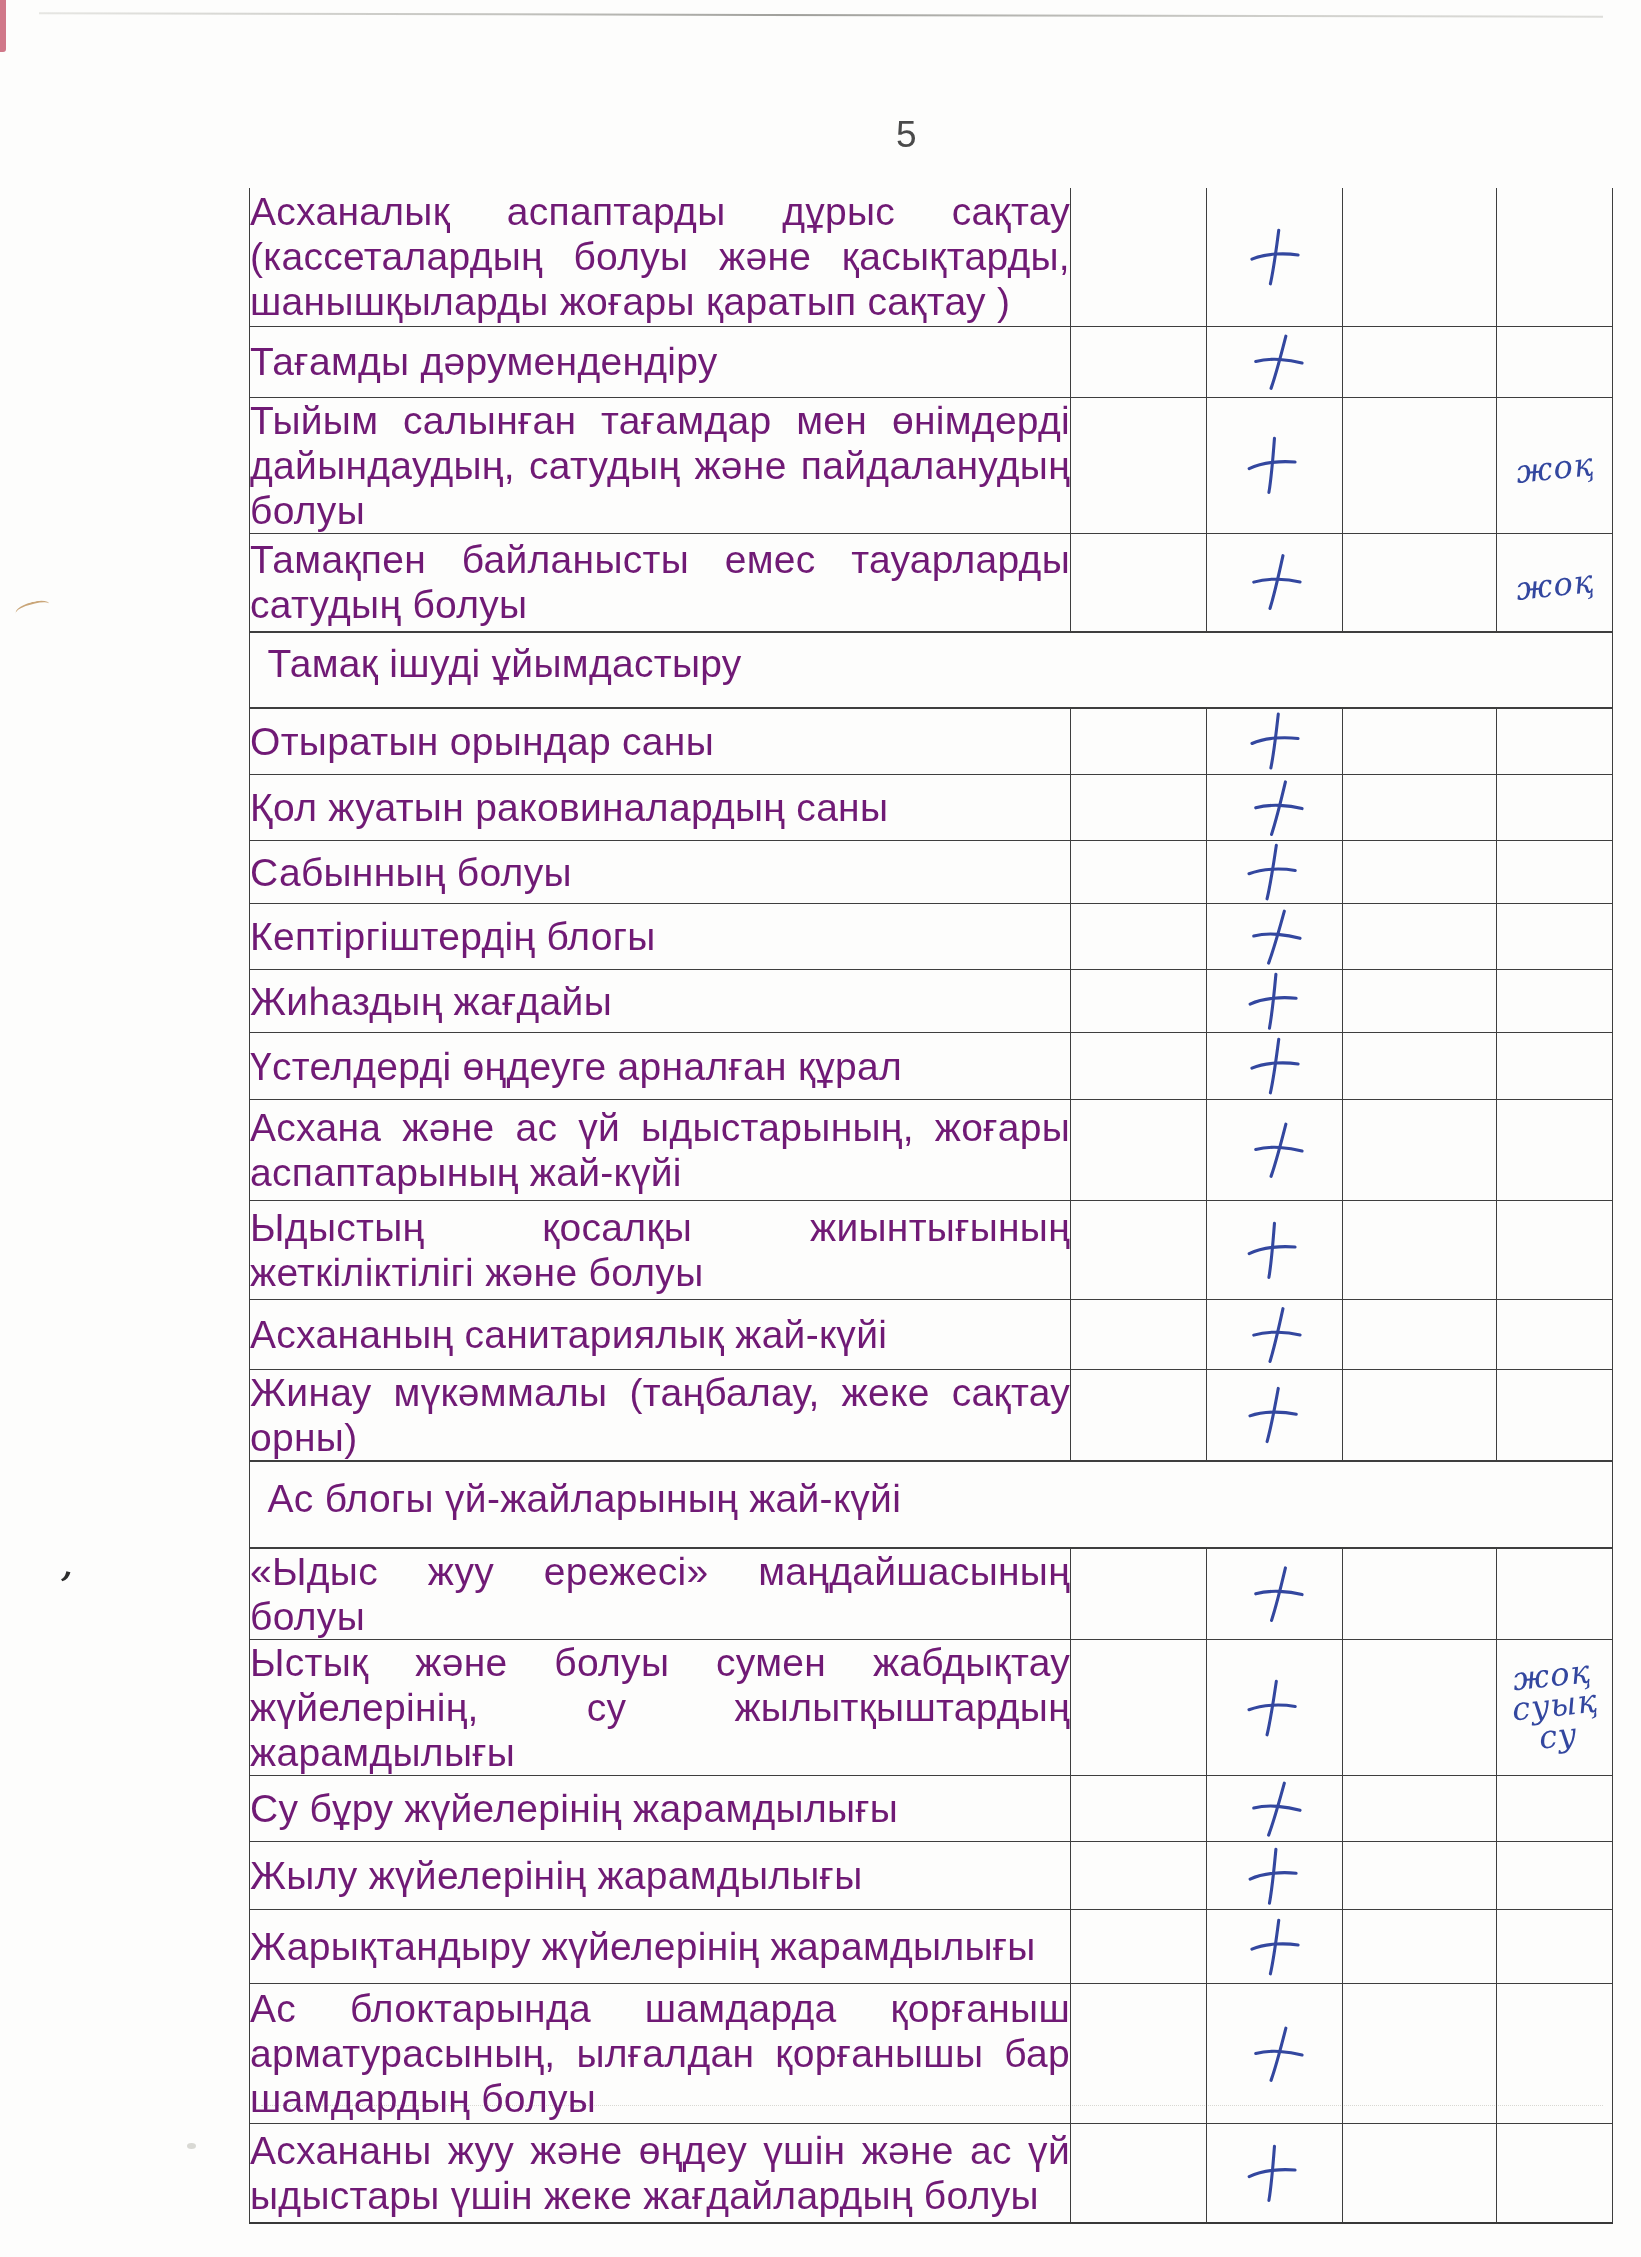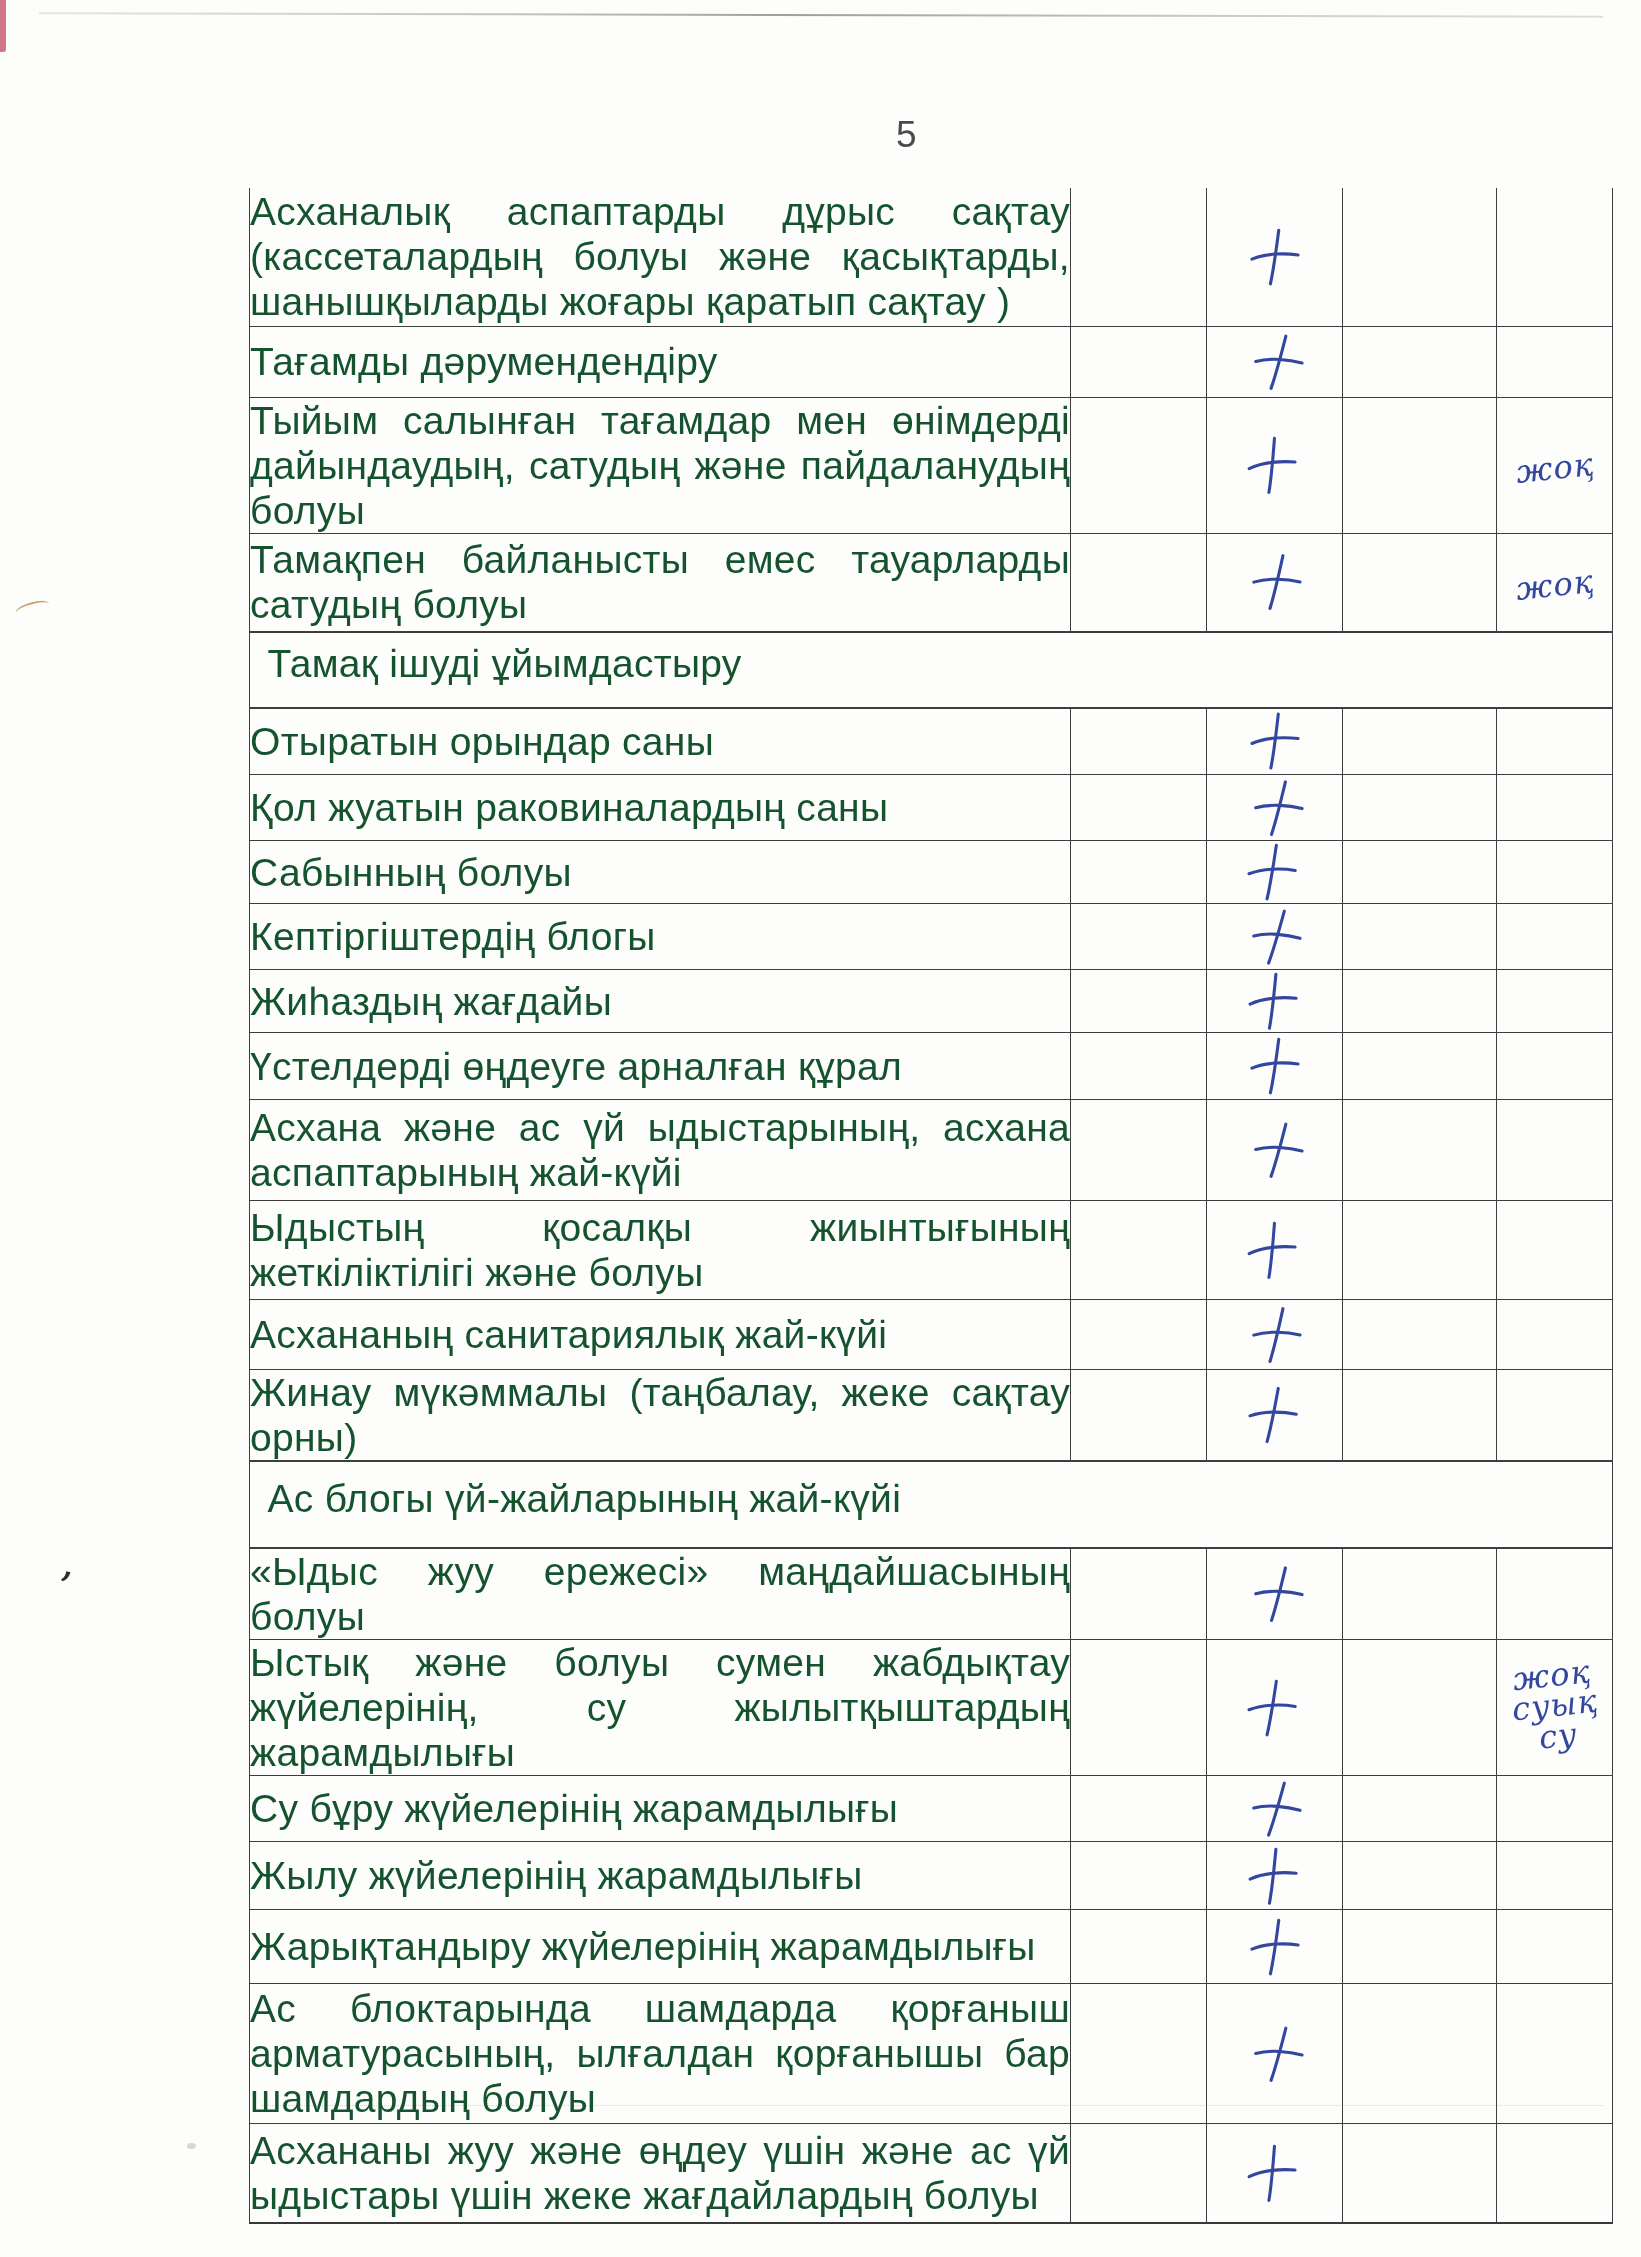--- a/index.html
+++ b/index.html
@@ -61,21 +61,21 @@
     border:1.9px solid #3e3e3e;
     vertical-align:middle;
     padding:0;
   }
   
   table.checklist tr:first-child td{border-top:none;}
   table.checklist tr:last-child td{border-bottom:2.9px solid #383838;}
   td.text{
     padding:9.7px 15.4px 11.6px 17.4px;
     text-align:justify;
-    color:#14532d;
+    color:#701a75;
   }
   tr.section-row td{
     font-weight:normal;
     border-top-width:2.9px;border-bottom-width:2.9px;
     padding:7.7px 15.4px 21px 17.4px;
     text-align:left;
   }
   td.mark{
     text-align:center;vertical-align:middle;line-height:0;
   }
@@ -215,21 +215,21 @@
           <td class="text">Үстелдерді өңдеуге арналған құрал</td>
           <td></td>
           <td class="mark"><svg class="plus-svg" width="56" height="60" viewBox="0 0 64 70" style="transform:rotate(-3deg) translateX(0px)">
               <path d="M5 36 C 22 30 44 31 59 34" fill="none" stroke="#33479f" stroke-width="3.6" stroke-linecap="round"></path>
               <path d="M38 4 C 34 26 30 48 25 66" fill="none" stroke="#33479f" stroke-width="3.6" stroke-linecap="round"></path>
             </svg></td>
           <td></td>
           <td class="note-cell"></td>
         </tr>
         <tr class="item-row" style="height: 101px;">
-          <td class="text">Асхана және ас үй ыдыстарының, асхана аспаптарының жай-күйі</td>
+          <td class="text">Асхана және ас үй ыдыстарының, жоғары аспаптарының жай-күйі</td>
           <td></td>
           <td class="mark"><svg class="plus-svg" width="56" height="60" viewBox="0 0 64 70" style="transform:rotate(4deg) translateX(3.9px)">
               <path d="M5 36 C 22 30 44 31 59 34" fill="none" stroke="#33479f" stroke-width="3.6" stroke-linecap="round"></path>
               <path d="M38 4 C 34 26 30 48 25 66" fill="none" stroke="#33479f" stroke-width="3.6" stroke-linecap="round"></path>
             </svg></td>
           <td></td>
           <td class="note-cell"></td>
         </tr>
         <tr class="item-row" style="height: 99px;">
           <td class="text">Ыдыстың қосалқы жиынтығының жеткіліктілігі және болуы</td>

